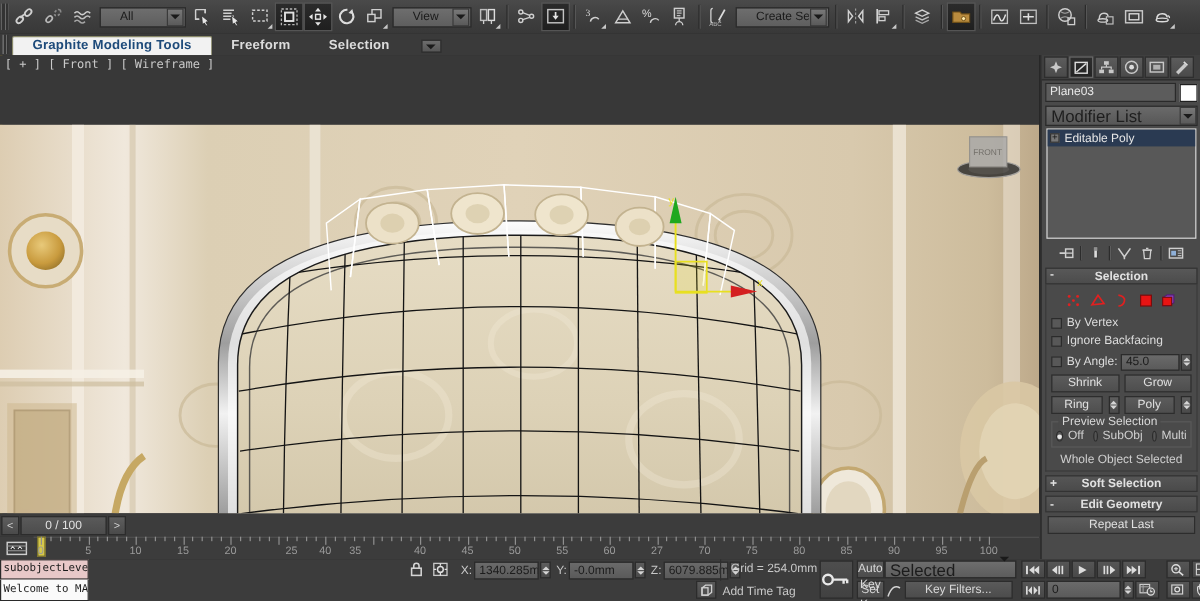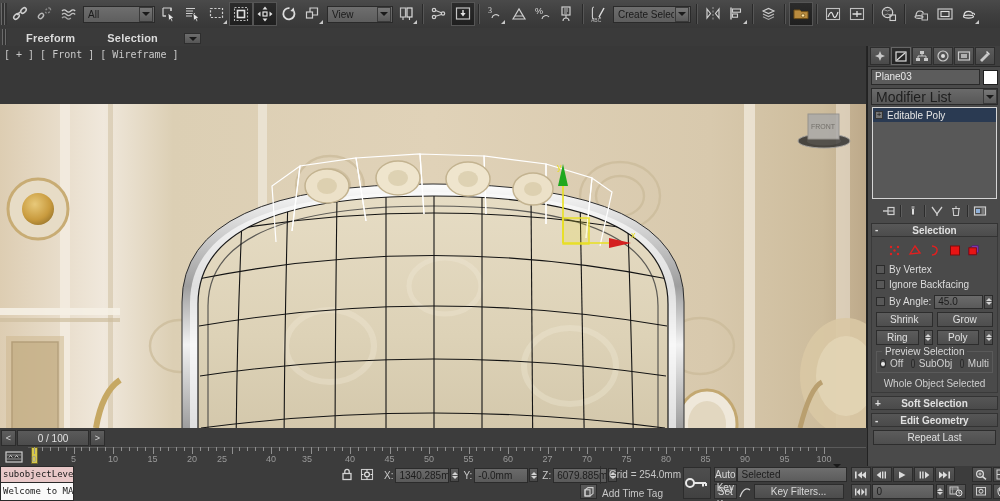--- a/index.html
+++ b/index.html
@@ -32,21 +32,21 @@
   }
   .tb-sep{width:1px;height:20px;background:#2a2a2a;
     border-right:1px solid #565656;margin:0 3px;}
   .tb-corner{position:absolute;right:1px;bottom:1px;
     width:0;height:0;border-left:4px solid transparent;border-bottom:4px solid #c8c8c8;}
   .tb-combo{
     height:17px;background:linear-gradient(180deg,#6e6e6e,#5e5e5e);
     border:1px solid #2a2a2a;box-sizing:border-box;
     display:flex;align-items:center;margin:0 2px;position:relative;
   }
-  .tb-combo .cval{flex:1;padding-left:4px;color:#1a1a1a;font-size:10px;
+  .tb-combo .cval{flex:1;padding-left:16px;color:#1a1a1a;font-size:10px;
     white-space:nowrap;overflow:hidden;}
   .tb-combo .carrow{
     width:14px;height:15px;margin:0 1px;
     background:linear-gradient(180deg,#787878,#5a5a5a);
     border:1px solid #3a3a3a;box-sizing:border-box;
     display:flex;align-items:center;justify-content:center;
   }
   .arrow-dn{width:0;height:0;border-left:4px solid transparent;
     border-right:4px solid transparent;border-top:4px solid #1a1a1a;}
   .icn{display:block;}
@@ -301,21 +301,21 @@
   .ak-col{width:48px;}
   .ak-btn{
     height:15px;background:linear-gradient(180deg,#5a5a5a,#4c4c4c);
     border:1px solid #2c2c2c;box-sizing:border-box;
     font-size:10px;color:#d8d8d8;text-align:center;line-height:13px;margin-bottom:2px;
   }
   .sel-combo{
     width:110px;height:15px;background:linear-gradient(180deg,#6e6e6e,#5c5c5c);
     border:1px solid #2a2a2a;box-sizing:border-box;display:flex;align-items:center;
   }
-  .sel-combo .sval{flex:1;padding-left:4px;font-size:10px;color:#1c1c1c;}
+  .sel-combo .sval{flex:1;padding-left:4px;font-size:14px;color:#1c1c1c;}
   .kf-btn{
     height:15px;background:linear-gradient(180deg,#5a5a5a,#4c4c4c);
     border:1px solid #2c2c2c;box-sizing:border-box;
     font-size:10px;color:#d8d8d8;text-align:center;line-height:13px;
   }
   .nav-btn{
     width:20px;height:15px;
     background:linear-gradient(180deg,#565656,#484848);
     border:1px solid #2c2c2c;box-sizing:border-box;
     display:flex;align-items:center;justify-content:center;
@@ -554,20 +554,21 @@
         <path d="M4 11 q0 -4.6 4.5 -4.6 q3.8 0 4.2 3" fill="none" stroke="#dcdcdc" stroke-width="1.3"></path>
         <ellipse cx="8.5" cy="11.6" rx="5" ry="1.5" fill="none" stroke="#dcdcdc" stroke-width="1.2"></ellipse>
         <path d="M13 8 q2 .6 1.4 2" fill="none" stroke="#dcdcdc" stroke-width="1.1"></path>
       </svg>
       <span class="tb-corner"></span>
     </div>
   </div>
 
   <div id="ribbon">
     <div class="rgrip"></div>
+    <div class="rb-tab sel">Graphite Modeling Tools</div>
     <div class="rb-tab">Freeform</div>
     <div class="rb-tab">Selection</div>
     <div class="rb-pin">
       <span class="arrow-dn"></span>
     </div>
   </div>
 
   <div id="viewport-wrap">
     <div class="vp-edge-l"></div>
 
@@ -834,23 +835,23 @@
         <div class="tick min" style="left: 764.4px;"></div>
         <div class="tick min" style="left: 772.3px;"></div>
         <div class="tick min" style="left: 780.2px;"></div>
         <div class="tick min" style="left: 788.1px;"></div>
         <div class="tick maj" style="left: 796px;"></div>
         <div class="tlab" style="left: 6px;">0</div>
         <div class="tlab" style="left: 45.5px;">5</div>
         <div class="tlab" style="left: 85px;">10</div>
         <div class="tlab" style="left: 124.5px;">15</div>
         <div class="tlab" style="left: 164px;">20</div>
-        <div class="tlab" style="left: 194px;">25</div>
+        <div class="tlab" style="left: 215px;">25</div>
         <div class="tlab" style="left: 243px;">40</div>
-        <div class="tlab" style="left: 279px;">35</div>
+        <div class="tlab" style="left: 268px;">35</div>
         <div class="tlab" style="left: 322px;">40</div>
         <div class="tlab" style="left: 361.5px;">45</div>
         <div class="tlab" style="left: 401px;">50</div>
         <div class="tlab" style="left: 440.5px;">55</div>
         <div class="tlab" style="left: 480px;">60</div>
         <div class="tlab" style="left: 519.5px;">27</div>
         <div class="tlab" style="left: 559px;">70</div>
         <div class="tlab" style="left: 598.5px;">75</div>
         <div class="tlab" style="left: 638px;">80</div>
         <div class="tlab" style="left: 677.5px;">85</div>

